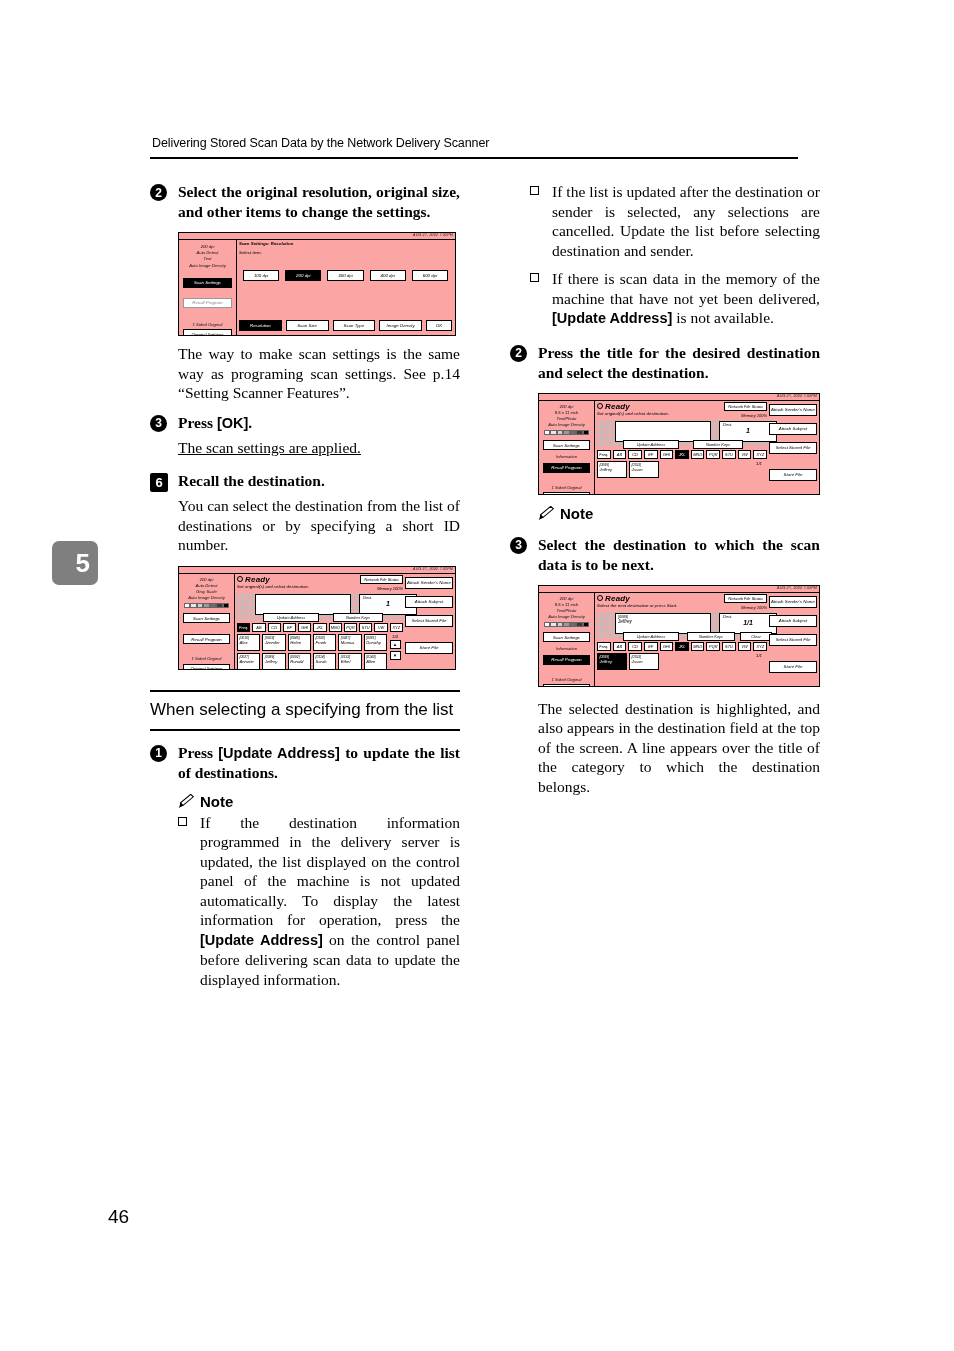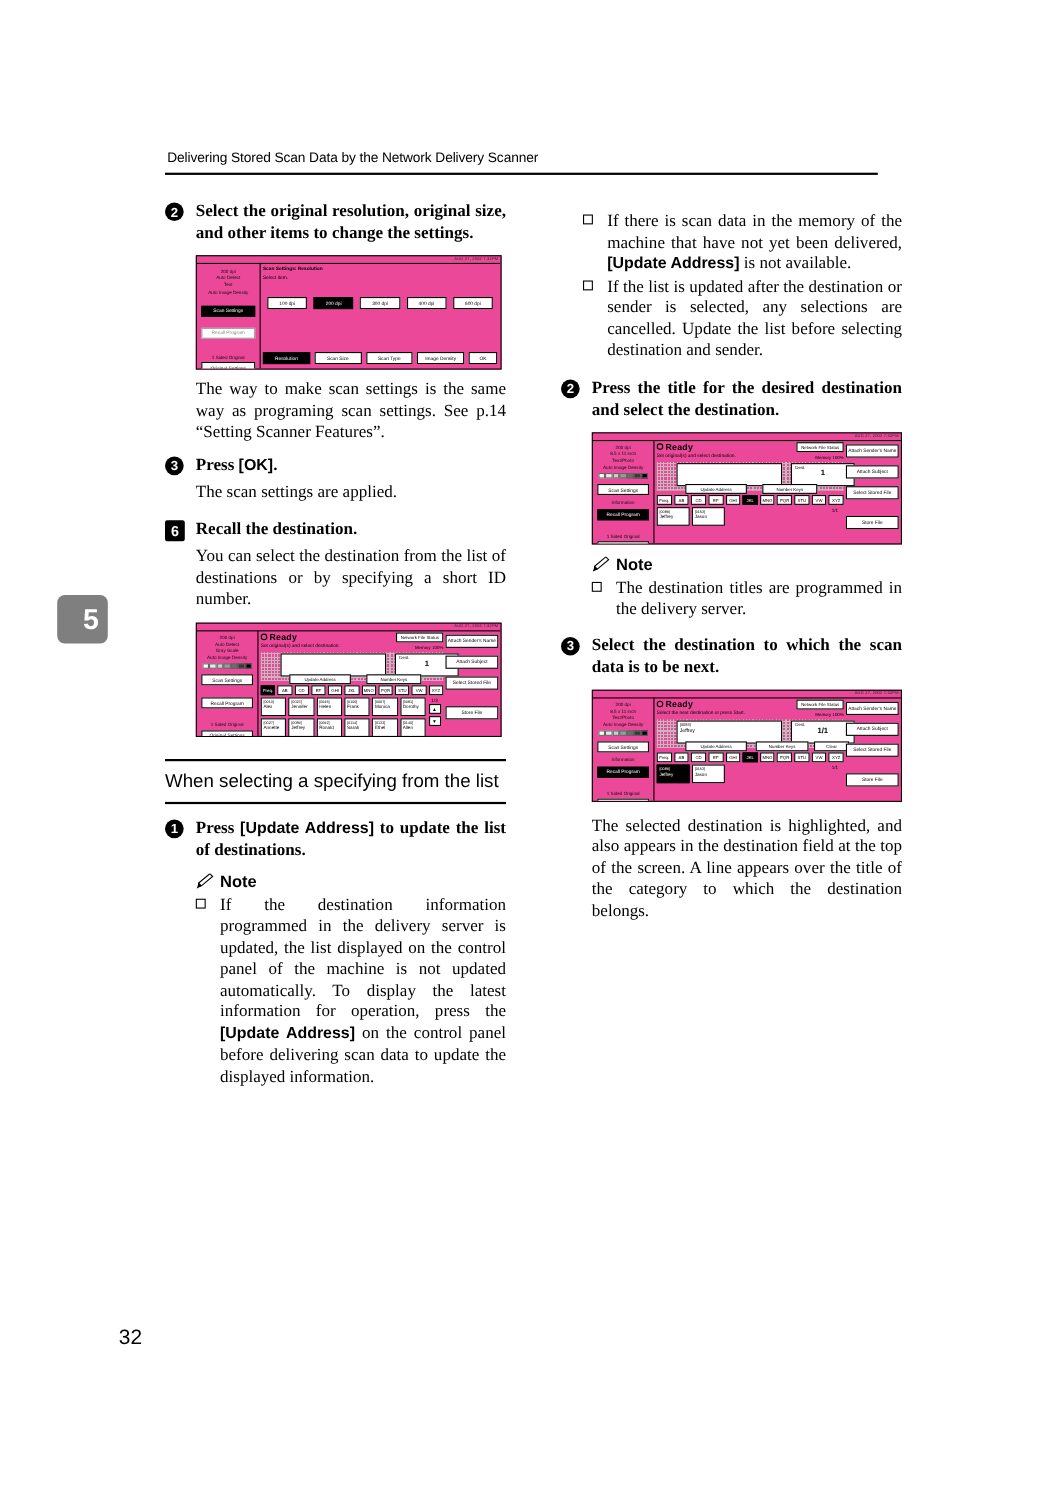--- a/index.html
+++ b/index.html
@@ -107,25 +107,26 @@
     padding:7px 0 8px 0;
   }
   .section-head .st {
     font-family:"Liberation Sans", sans-serif;
     font-size:17px; line-height:22px; color:#000;
   }
 
   
   .lcd {
     position:relative;
-    background:#ec4899;
+    background:#fca5a5;
     border:1.5px solid #000;
     font-family:"Liberation Sans", sans-serif;
     color:#000;
     overflow:hidden;
+    font-style:italic;
   }
   .lcd-inner { position:absolute; inset:0; }
   .lcd-status {
     position:absolute; right:2px; top:0px;
     font-size:3.6px; letter-spacing:0.2px; color:#222;
     white-space:nowrap;
   }
   .lcd-sidecol {
     position:absolute; left:0; top:6px; bottom:0; width:58px;
     border-right:1.5px solid #000;
@@ -196,21 +197,21 @@
 
 <div class="page">
 
   <div class="running-head">Delivering Stored Scan Data by the Network Delivery Scanner</div>
   <div class="header-rule"></div>
 
   <div class="chapter-tab">
     <span>5</span>
   </div>
 
-  <div class="folio">32</div>
+  <div class="folio">46</div>
 
   <div class="col col-left">
 
     <div class="step">
       <span class="step-num">2</span>
       <span>Select the original resolution, original size, and other items to change the settings.</span>
     </div>
 
     <div style="margin:10px 0 8px 28px;">
       <div class="lcd" style="width:278px;height:104px;">
@@ -254,21 +255,21 @@
         </div>
       </div>
     </div>
 
     <div class="body-text indent">The way to make scan settings is the same way as programing scan settings. See p.14 “Setting Scanner Features”.</div>
 
     <div class="step" style="margin-top:10px;">
       <span class="step-num">3</span>
       <span>Press </span><b class="ui">[OK]</b><span>.</span>
     </div>
-    <div class="body-text indent" style="margin-top:5px;">The scan settings are applied.</div>
+    <div class="body-text indent" style="margin-top:5px;text-decoration:underline;">The scan settings are applied.</div>
 
     <div class="step" style="margin-top:14px;">
       <span class="step-num square">6</span>
       <span>Recall the destination.</span>
     </div>
     <div class="body-text indent" style="margin-top:5px;">You can select the destination from the list of destinations or by specifying a short ID number.</div>
 
     <div style="margin:11px 0 0 28px;">
       <div class="lcd" style="width:278px;height:104px;">
         <div class="lcd-inner">
@@ -428,28 +429,28 @@
 
     <div class="bullet-item" style="margin-left:28px;">
       <span class="bullet-sq"></span>
       <span>If the destination information programmed in the delivery server is updated, the list displayed on the control panel of the machine is not updated automatically. To display the latest information for operation, press the </span><b class="ui">[Update Address]</b><span> on the control panel before delivering scan data to update the displayed information.</span>
     </div>
 
   </div>
 
   <div class="col col-right">
 
+    <div class="bullet-item" style="margin-left:20px;margin-top:0;">
+      <span class="bullet-sq"></span>
+      <span>If the list is updated after the destination or sender is selected, any selections are cancelled. Update the list before selecting destination and sender.</span>
+    </div>
+
     <div class="bullet-item" style="margin-left:20px;margin-top:9px;">
       <span class="bullet-sq"></span>
       <span>If there is scan data in the memory of the machine that have not yet been delivered, </span><b class="ui">[Update Address]</b><span> is not available.</span>
-    </div>
-
-    <div class="bullet-item" style="margin-left:20px;margin-top:0;">
-      <span class="bullet-sq"></span>
-      <span>If the list is updated after the destination or sender is selected, any selections are cancelled. Update the list before selecting destination and sender.</span>
     </div>
 
     <div class="step" style="margin-top:14px;">
       <span class="step-num">2</span>
       <span>Press the title for the desired destination and select the destination.</span>
     </div>
 
 
     <div style="margin:10px 0 0 28px;">
       <div class="lcd" style="width:282px;height:102px;">
@@ -548,24 +549,20 @@
 
     <div class="note-head">
       <svg class="pencil-icon" viewBox="0 0 20 17">
         <polygon points="3,14 6,13 18,3 15,0 3,10" fill="#fff" stroke="#000" stroke-width="1.2"></polygon>
         <line x1="3" y1="10" x2="6" y2="13" stroke="#000" stroke-width="1.1"></line>
         <polygon points="1,16 3,10 6,13" fill="#000"></polygon>
       </svg>
       <span>Note</span>
     </div>
 
-    <div class="bullet-item" style="margin-left:28px;">
-      <span class="bullet-sq"></span>
-      <span>The destination titles are programmed in the delivery server.</span>
-    </div>
 
     <div class="step" style="margin-top:13px;">
       <span class="step-num">3</span>
       <span>Select the destination to which the scan data is to be next.</span>
     </div>
 
     <div style="margin:10px 0 0 28px;">
       <div class="lcd" style="width:282px;height:102px;">
         <div class="lcd-inner">
           <div class="lcd-status">AUG  27, 2002  7:32PM</div>

